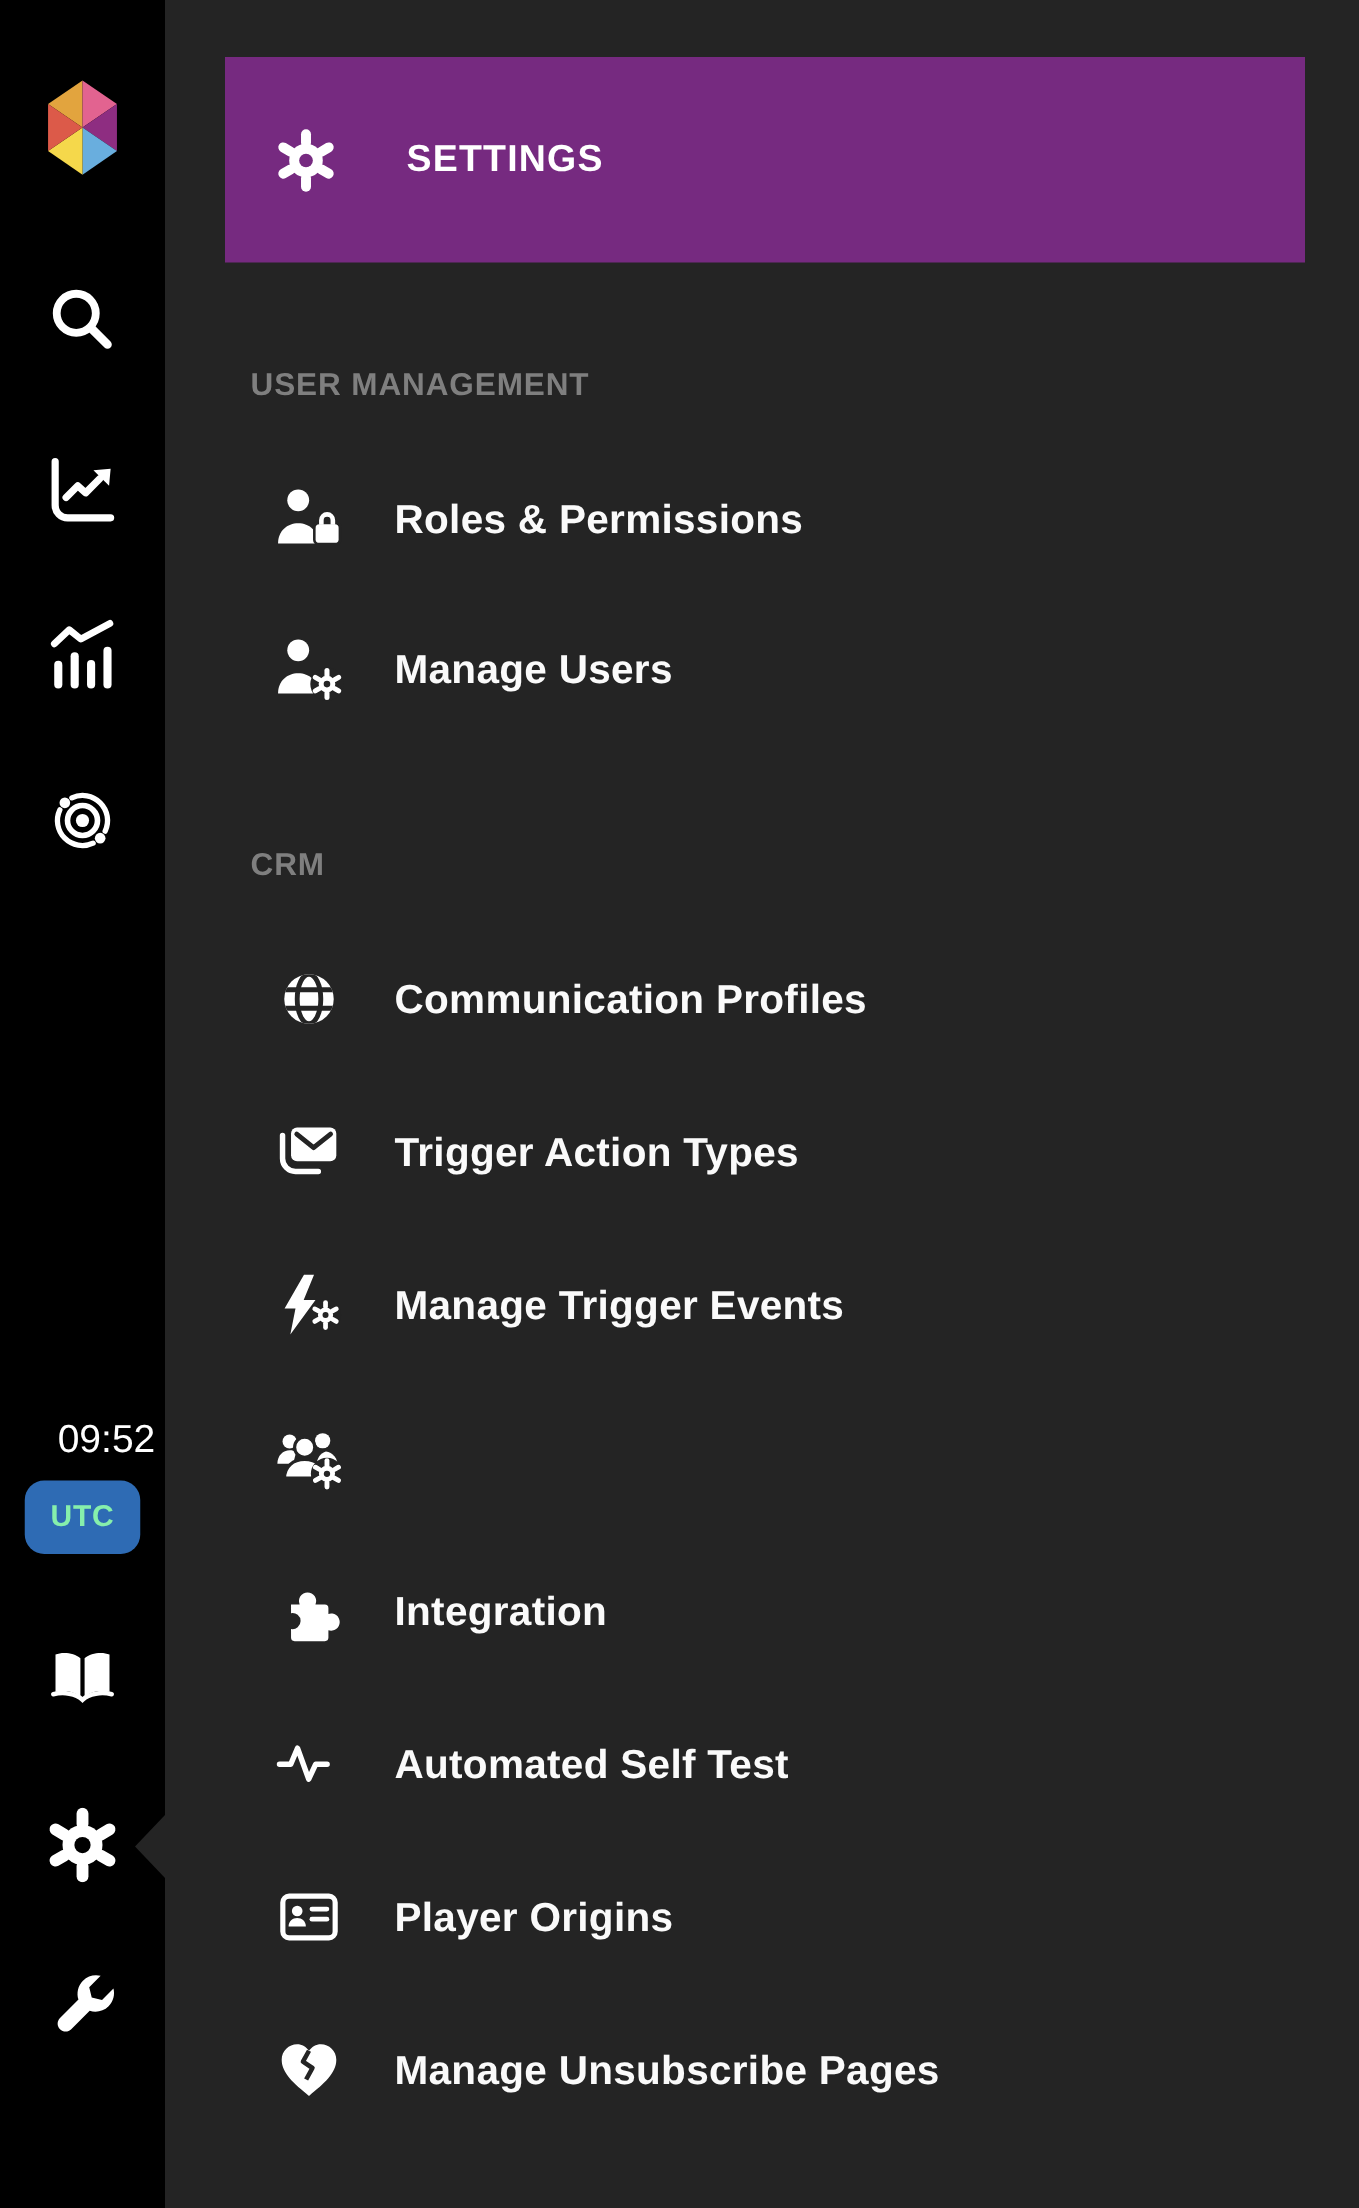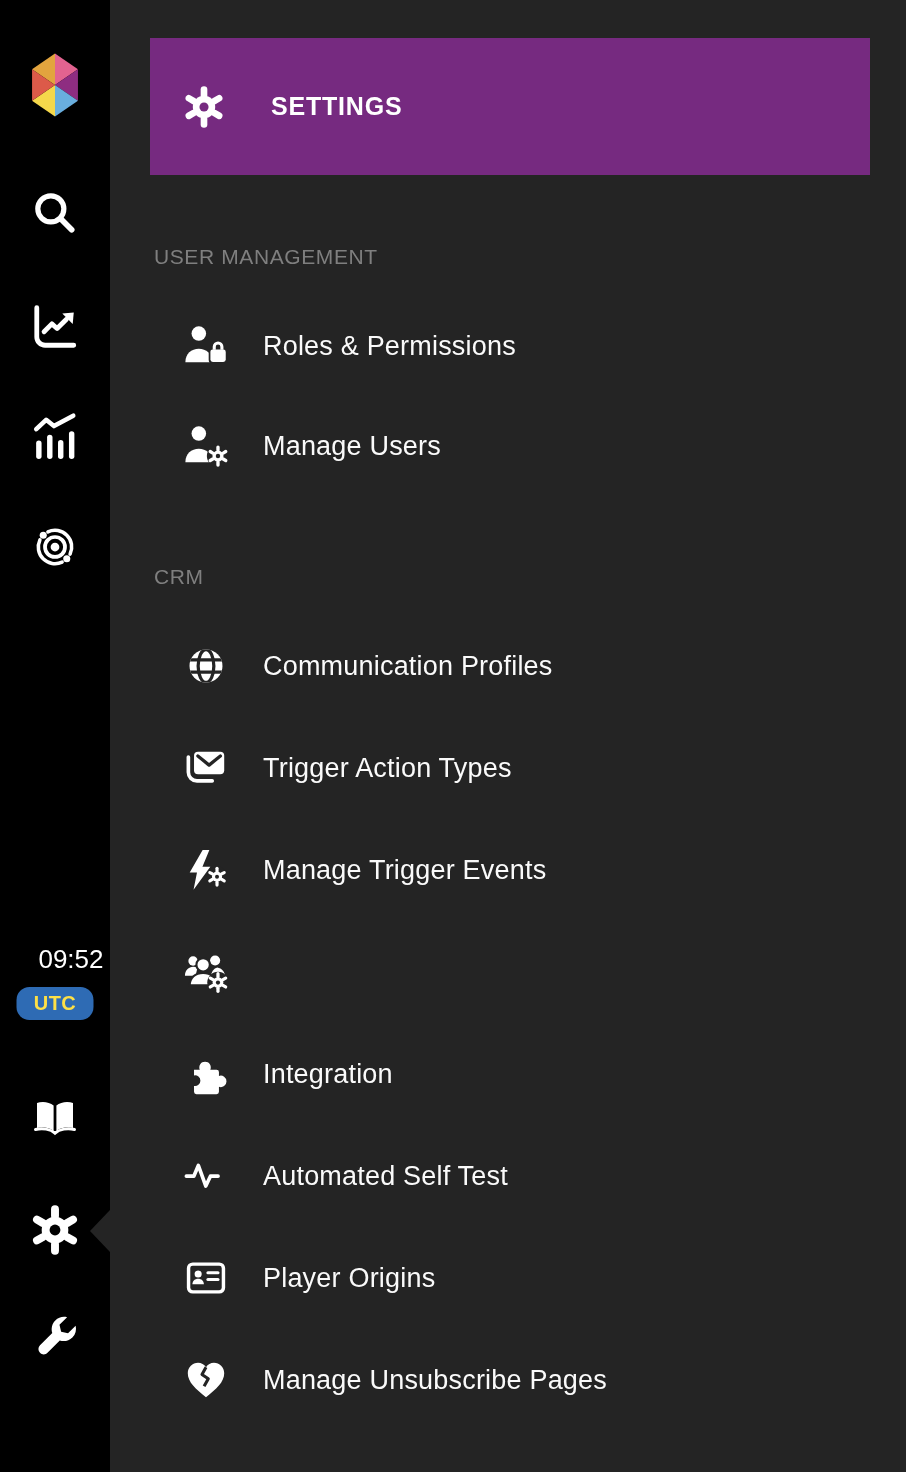--- a/index.html
+++ b/index.html
@@ -21,49 +21,49 @@
   display:flex;align-items:center;justify-content:center}
 .rail-slot .ic{display:block;width:100%;height:100%}
 .rail-slot svg{display:block;width:100%;height:100%}
 .rail-logo{top:51px;width:58px;height:68px}
 .rail-search{top:188px;width:50px;height:50px}
 .rail-analytics{top:302px;width:50px;height:50px}
 .rail-reports{top:412px;width:50px;height:50px}
 .rail-target{top:522px;width:50px;height:50px}
 .rail-time{top:944px;width:100%;text-align:center;font-size:26px;font-weight:400;
   transform:none;left:16px;cursor:default}
-.rail-tz{top:987px;width:77px;height:33px;background:var(--blue);
-  border-radius:13px;font-size:20px;font-weight:700;letter-spacing:.5px;color:#fde047}
+.rail-tz{top:987px;width:77px;height:49px;background:var(--blue);
+  border-radius:13px;font-size:20px;font-weight:700;letter-spacing:.5px;color:#86efac}
 .rail-book{top:1094px;width:48px;height:48px}
 .rail-gear{top:1205px;width:50px;height:50px}
 .rail-wrench{top:1310px;width:50px;height:50px}
 
 .active-notch{position:absolute;left:90px;top:1210px;width:0;height:0;z-index:3;
   border-top:21px solid transparent;border-bottom:21px solid transparent;
   border-right:20px solid var(--panel-bg)}
 
 .panel{position:absolute;left:110px;top:0;right:0;bottom:0;
   background:var(--panel-bg);--cut:var(--panel-bg)}
 .header{margin:38px 36px 0 40px;height:137px;background:var(--accent);
   --cut:var(--accent);display:flex;align-items:center;padding-left:33px;cursor:pointer}
 .header-icon{width:42px;height:42px;flex:none}
 .header-icon svg{width:100%;height:100%;display:block}
 .header-label{margin-left:46px;font-size:25px;font-weight:700;letter-spacing:.8px;color:#fff}
 .section{display:flow-root}
-.section-label{height:28px;line-height:28px;margin-left:44px;
-  font-size:21px;font-weight:400;letter-spacing:.6px;color:var(--gray)}
+.section-label{height:28px;line-height:28px;margin-left:57px;
+  font-size:21px;font-weight:700;letter-spacing:.6px;color:var(--gray)}
 .s0 .section-label{margin-top:68px}
 .s1 .section-label{margin-top:67px}
 .menu-list{margin-top:25px}
 .s1 .menu-list{margin-top:24px}
 .menu-item{display:flex;align-items:center;height:100px;padding-left:73px;cursor:pointer}
 .s1 .menu-item{height:102px}
 .item-icon{width:46px;height:46px;flex:none;display:flex;align-items:center;justify-content:center}
 .item-icon svg{width:100%;height:100%;display:block}
-.item-label{margin-left:34px;font-size:27px;font-weight:400;letter-spacing:.2px;color:#fafafa;white-space:nowrap}
+.item-label{margin-left:34px;font-size:27px;font-weight:700;letter-spacing:.2px;color:#fafafa;white-space:nowrap}
 </style>
 </head>
 <body>
 
 <div class="rail">
   <div class="rail-slot rail-logo">
     <span class="ic">
         <svg xmlns="http://www.w3.org/2000/svg" viewBox="0 0 48 56">
           <polygon points="5,15 24,2 24,28" fill="#e2a43e"></polygon>
    <polygon points="24,2 43,15 24,28" fill="#e26390"></polygon>

